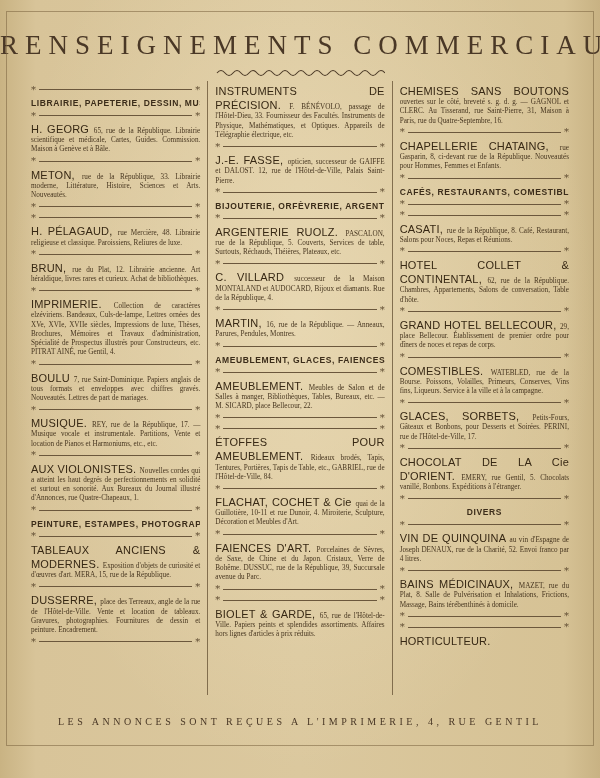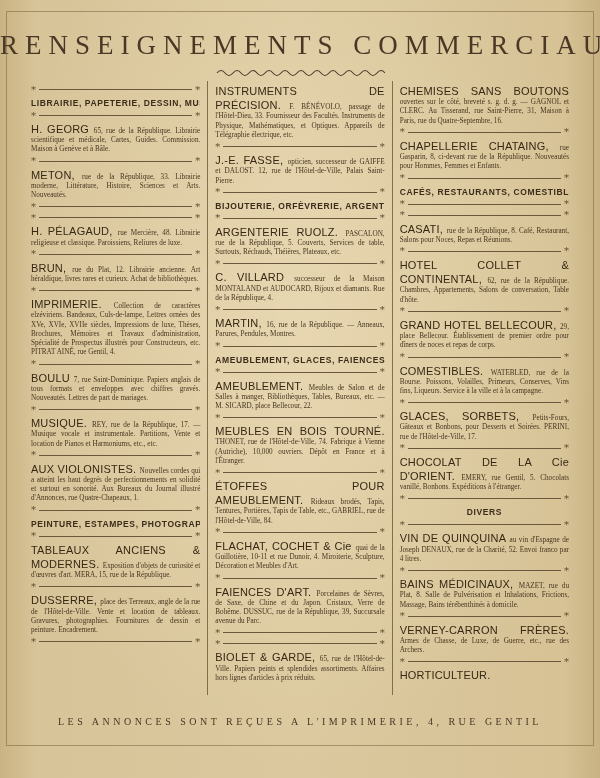--- a/index.html
+++ b/index.html
@@ -133,21 +133,20 @@
       <p class="entry"><span class="ename">ARGENTERIE RUOLZ. </span><span>PASCALON, rue de la République, 5. Couverts, Services de table, Surtouts, Réchauds, Théières, Plateaux, etc.</span></p>
       <div class="sep"></div>
       <p class="entry"><span class="ename">C. VILLARD </span><span>successeur de la Maison MONTALAND et AUDOCARD, Bijoux et diamants. Rue de la République, 4.</span></p>
       <div class="sep"></div>
       <p class="entry"><span class="ename">MARTIN, </span><span>16, rue de la République. — Anneaux, Parures, Pendules, Montres.</span></p>
       <div class="sep"></div>
       <div class="section-header">AMEUBLEMENT, GLACES, FAIENCES, CRISTAUX</div>
       <div class="sep"></div>
       <p class="entry"><span class="ename">AMEUBLEMENT. </span><span>Meubles de Salon et de Salles à manger, Bibliothèques, Tables, Bureaux, etc. — M. SICARD, place Bellecour, 22.</span></p>
       <div class="sep"></div>
-      <p class="entry"><span class="ename">MEUBLES EN BOIS TOURNÉ. </span><span>THONET, rue de l'Hôtel-de-Ville, 74. Fabrique à Vienne (Autriche), 10,000 ouvriers. Dépôt en France et à l'Étranger.</span></p>
       <div class="sep"></div>
       <p class="entry"><span class="ename">ÉTOFFES POUR AMEUBLEMENT. </span><span>Rideaux brodés, Tapis, Tentures, Portières, Tapis de Table, etc., GABRIEL, rue de l'Hôtel-de-Ville, 84.</span></p>
       <div class="sep"></div>
       <p class="entry"><span class="ename">FLACHAT, COCHET &amp; Cie </span><span>quai de la Guillotière, 10-11 et rue Dunoir, 4. Miroiterie, Sculpture, Décoration et Meubles d'Art.</span></p>
       <div class="sep"></div>
       <p class="entry"><span class="ename">FAIENCES D'ART. </span><span>Porcelaines de Sèvres, de Saxe, de Chine et du Japon. Cristaux, Verre de Bohême. DUSSUC, rue de la République, 39, Succursale avenue du Parc.</span></p>
       <div class="sep"></div>
       <div class="sep"></div>
       <p class="entry"><span class="ename">BIOLET &amp; GARDE, </span><span>65, rue de l'Hôtel-de-Ville. Papiers peints et splendides assortiments. Affaires hors lignes d'articles à prix réduits.</span></p>
     </div>
@@ -170,19 +169,18 @@
       <p class="entry"><span class="ename">GLACES, SORBETS, </span><span>Petits-Fours, Gâteaux et Bonbons, pour Desserts et Soirées. PERINI, rue de l'Hôtel-de-Ville, 17.</span></p>
       <div class="sep"></div>
       <p class="entry"><span class="ename">CHOCOLAT DE LA Cie D'ORIENT. </span><span>EMERY, rue Gentil, 5. Chocolats vanillé, Bonbons. Expéditions à l'étranger.</span></p>
       <div class="sep"></div>
       <div class="section-header">DIVERS</div>
       <div class="sep"></div>
       <p class="entry"><span class="ename">VIN DE QUINQUINA </span><span>au vin d'Espagne de Joseph DENAUX, rue de la Charité, 52. Envoi franco par 4 litres.</span></p>
       <div class="sep"></div>
       <p class="entry"><span class="ename">BAINS MÉDICINAUX, </span><span>MAZET, rue du Plat, 8. Salle de Pulvérisation et Inhalations, Frictions, Massage, Bains térébenthinés à domicile.</span></p>
       <div class="sep"></div>
-      <p class="entry"><span class="ename">VERNEY-CARRON FRÈRES. </span><span>Armes de Chasse, de Luxe, de Guerre, etc., rue des Archers.</span></p>
       <div class="sep"></div>
       <p class="entry"><span class="ename">HORTICULTEUR. </span></p>
     </div>
 </div>
 
 <div class="footer-banner">LES ANNONCES SONT REÇUES A L'IMPRIMERIE, 4, RUE GENTIL</div>
 
 </body></html>

